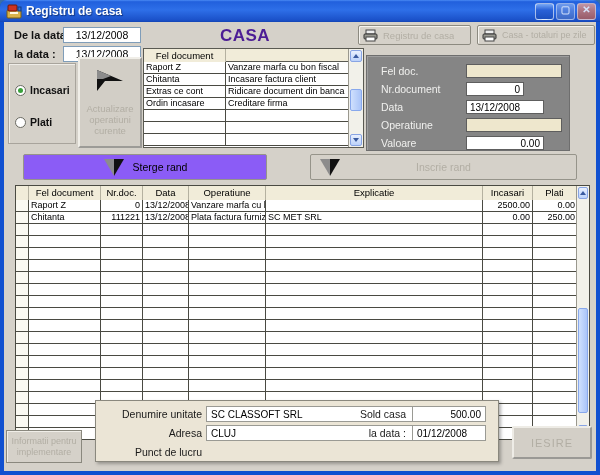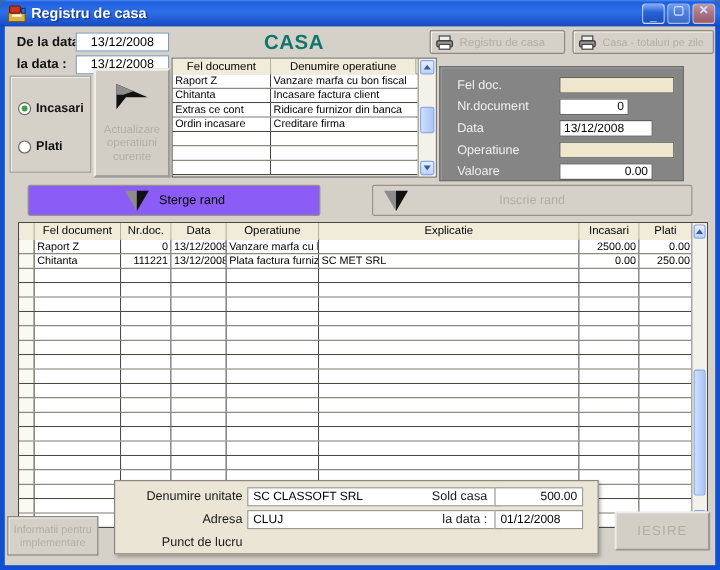--- a/index.html
+++ b/index.html
@@ -18,21 +18,21 @@
   .winbtn.close{background:linear-gradient(180deg,#e8a398,#cf7a6c 40%,#b85f52);opacity:.8;}
   .winbtn .glyph{transform:translateY(-1px);}
   .winbtn.min .glyph{align-self:flex-end;transform:translateY(1px);}
   
   .client{position:absolute;left:4px;top:22px;width:592px;height:449px;background:#d5d1c9;}
   .abs{position:absolute;}
   .lbl{font-size:11px;font-weight:bold;color:#111;}
   .field{background:#fff;border:1px solid #7f9db9;font-size:10.5px;color:#000;padding:0 2px;}
   input.field{outline:none;}
   
-  .casa-title{font-size:17px;font-weight:bold;color:#0f766e;text-align:center;letter-spacing:.5px;}
+  .casa-title{font-size:17px;font-weight:bold;color:#4c1d95;text-align:center;letter-spacing:.5px;}
   .printbtn{display:flex;align-items:center;gap:5px;background:#d5d1c9;border:1px solid #8c8a80;
     border-radius:2px;box-shadow:inset 1px 1px 0 #f5f3ee;padding:0 4px;}
   .printbtn .plabel{color:#b2aea4;font-size:9.5px;white-space:nowrap;overflow:hidden;}
   
   .doctable{left:139px;top:26px;width:221px;height:100px;background:#fff;border:1px solid #5a5a52;display:flex;}
   .dtbody{width:205px;}
   .dhead{display:flex;background:#f1ecd9;border-bottom:1px solid #5a5a52;height:13px;}
   .dhead .dcell{border-right:1px solid #b5b1a0;font-size:9.5px;text-align:center;line-height:13px;height:13px;background:#f1ecd9;}
   .drow{display:flex;border-bottom:1px solid #4a4a42;height:12px;}
   .dcell{overflow:hidden;white-space:nowrap;font-size:9px;line-height:11px;padding:0 2px;background:#fff;}
@@ -148,34 +148,33 @@
         <rect x="1" y="5" width="13" height="5" rx="1" fill="#9a9a92" stroke="#333" stroke-width="1"></rect>
         <rect x="3" y="8" width="9" height="4" fill="#fff" stroke="#444" stroke-width="1"></rect>
       </svg>
       <span class="plabel" style="font-size:9px;">Casa - totaluri pe zile</span>
     </div>
 
     <div class="abs doctable">
       <div class="dtbody">
         <div class="dhead">
           <div class="dcell dc0">Fel document</div>
-          <div class="dcell dc1">Denumire operatiune</div>
         </div>
         <div id="doc-rows">
             <div class="drow">
               <div class="dcell dc0">Raport Z</div>
               <div class="dcell dc1">Vanzare marfa cu bon fiscal</div>
             </div>
             <div class="drow">
               <div class="dcell dc0">Chitanta</div>
               <div class="dcell dc1">Incasare factura client</div>
             </div>
             <div class="drow">
               <div class="dcell dc0">Extras ce cont</div>
-              <div class="dcell dc1">Ridicare furnizor din banca</div>
+              <div class="dcell dc1">Ridicare document din banca</div>
             </div>
             <div class="drow">
               <div class="dcell dc0">Ordin incasare</div>
               <div class="dcell dc1">Creditare firma</div>
             </div>
             <div class="drow">
               <div class="dcell dc0"></div>
               <div class="dcell dc1"></div>
             </div>
             <div class="drow">

